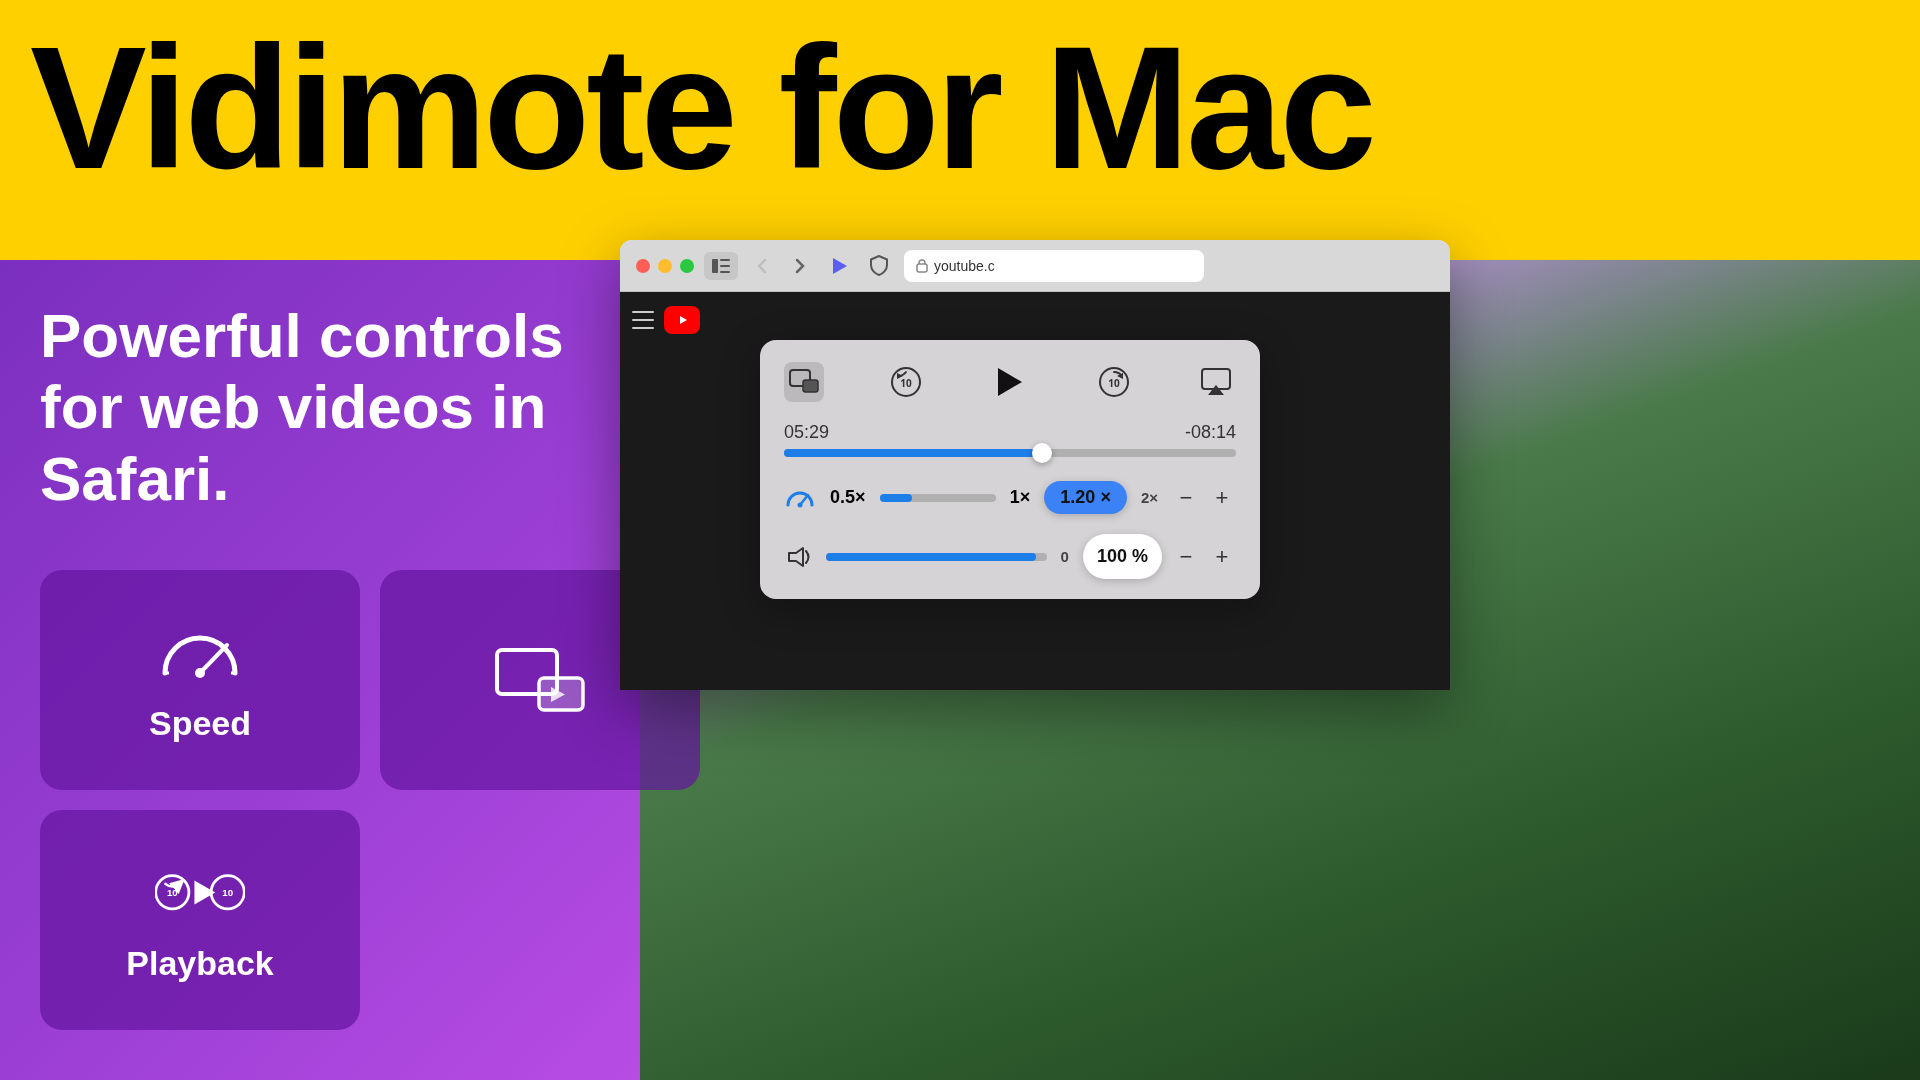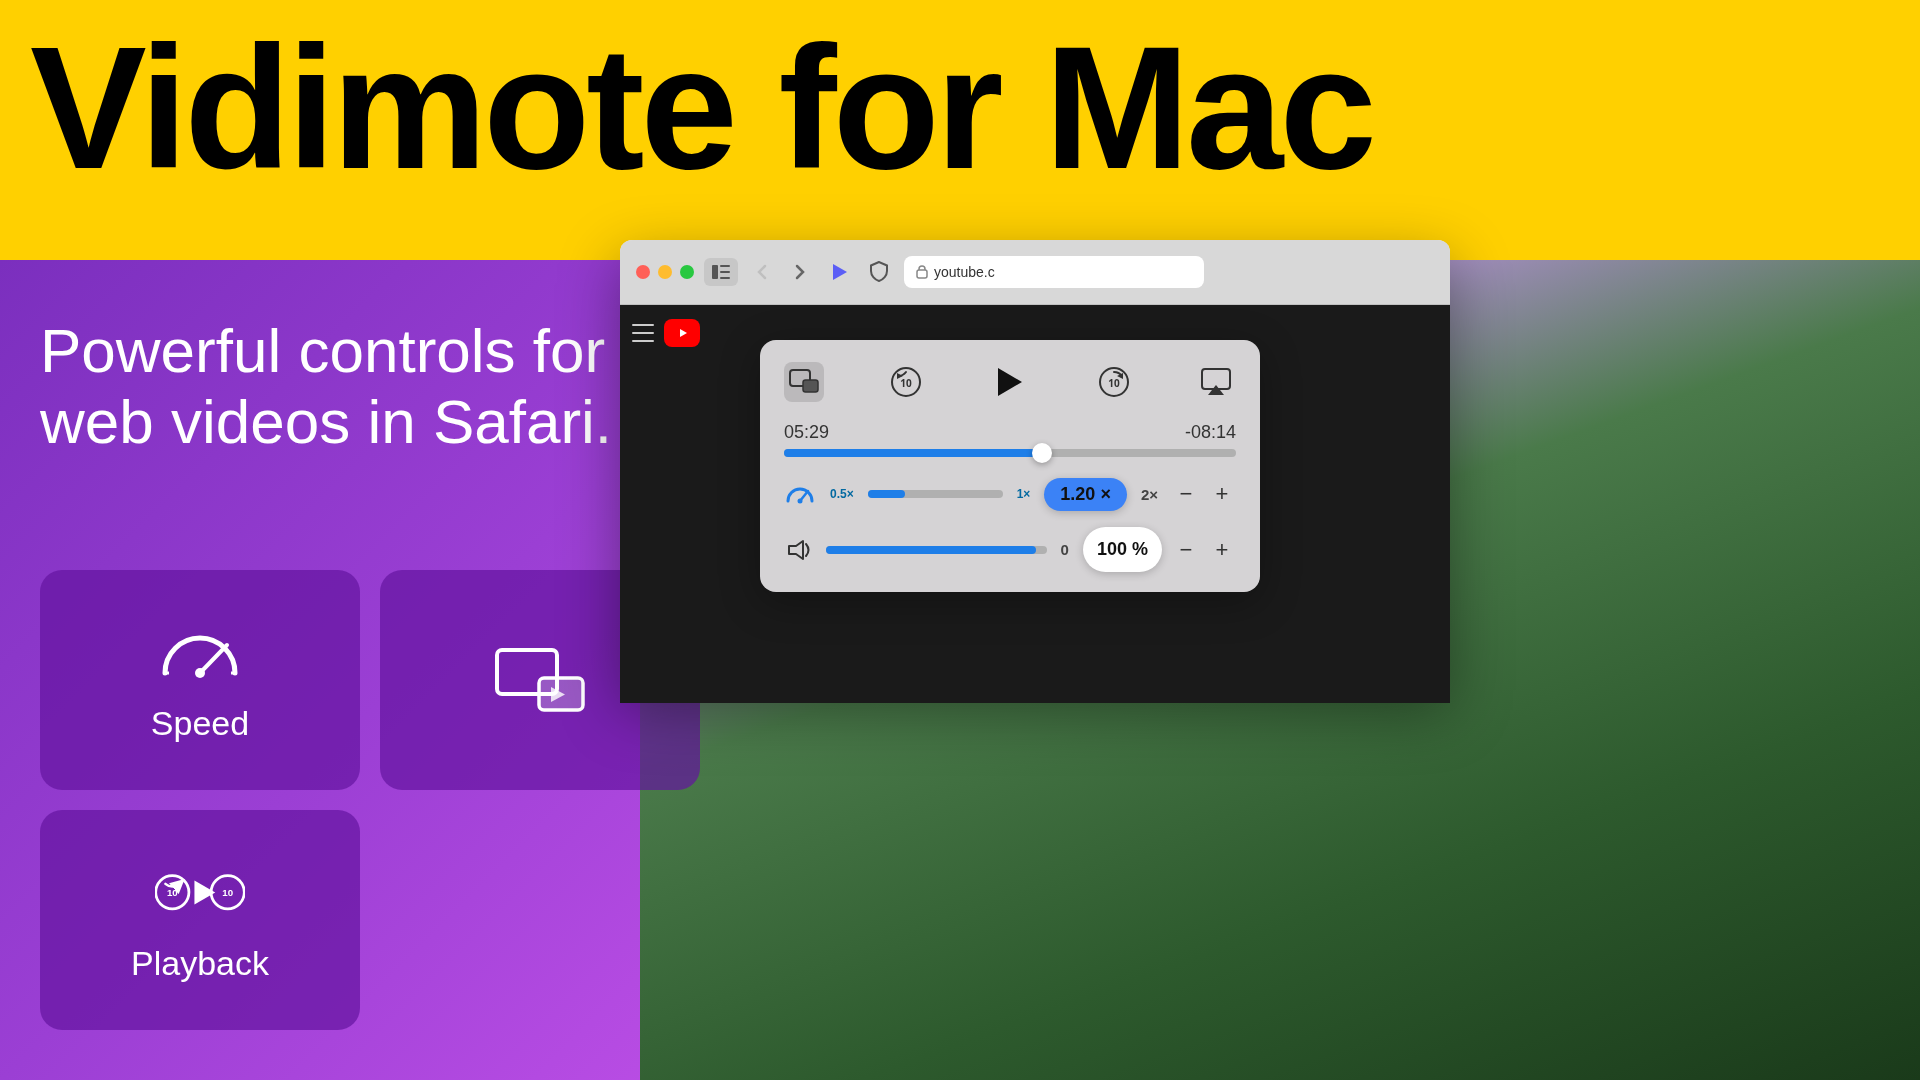--- a/index.html
+++ b/index.html
@@ -54,26 +54,25 @@
       background: linear-gradient(160deg, #C9A8E0 0%, #B090D0 20%, #4a7a4a 40%, #2d5a2d 70%, #1a3a1a 100%);
       z-index: 2;
     }
 
     
     .subtitle {
       position: absolute;
       top: 300px;
       left: 40px;
       font-size: 62px;
-      font-weight: 400;
+      font-weight: 700;
       color: #fff;
       line-height: 1.15;
       z-index: 10;
       max-width: 600px;
-      margin-top: 15px;
     }
 
     
     .feature-grid {
       position: absolute;
       top: 570px;
       left: 40px;
       display: grid;
       grid-template-columns: 320px 320px;
       grid-template-rows: 220px 220px;
@@ -96,40 +95,40 @@
     .feature-icon {
       width: 90px;
       height: 70px;
       display: flex;
       align-items: center;
       justify-content: center;
     }
 
     .feature-label {
       font-size: 34px;
-      font-weight: 400;
+      font-weight: 700;
       color: #fff;
     }
 
     
     .browser-window {
       position: absolute;
       top: 240px;
       left: 620px;
       width: 830px;
       height: 450px;
       background: #e8e8e8;
       border-radius: 12px 12px 0 0;
       z-index: 20;
       box-shadow: 0 20px 60px rgba(0,0,0,0.4);
     }
 
     .browser-titlebar {
       background: #d8d8d8;
-      height: 65px;
+      height: 52px;
       border-radius: 12px 12px 0 0;
       display: flex;
       align-items: center;
       padding: 0 16px;
       gap: 10px;
       border-bottom: 1px solid #c0c0c0;
     }
 
     .traffic-lights {
       display: flex;
@@ -316,21 +315,21 @@
       position: relative;
     }
 
     .speed-fill {
       width: 28%;
       height: 100%;
       background: #1E7EE8;
       border-radius: 4px;
     }
 
-    .speed-label-left { font-size: 12px; color: #0369a1; font-weight: 600; margin: 10px 4px; }
+    .speed-label-left { font-size: 18px; color: #000000; font-weight: 600; margin: 10px 4px; }
     .speed-label-right { font-size: 15px; color: #444; font-weight: 600; margin: 0 4px; }
 
     .speed-value-badge {
       background: #3b82f6;
       border-radius: 24px;
       padding: 6px 16px;
       font-size: 18px;
       font-weight: 700;
       color: #111;
       box-shadow: 0 2px 8px rgba(0,0,0,0.2);

